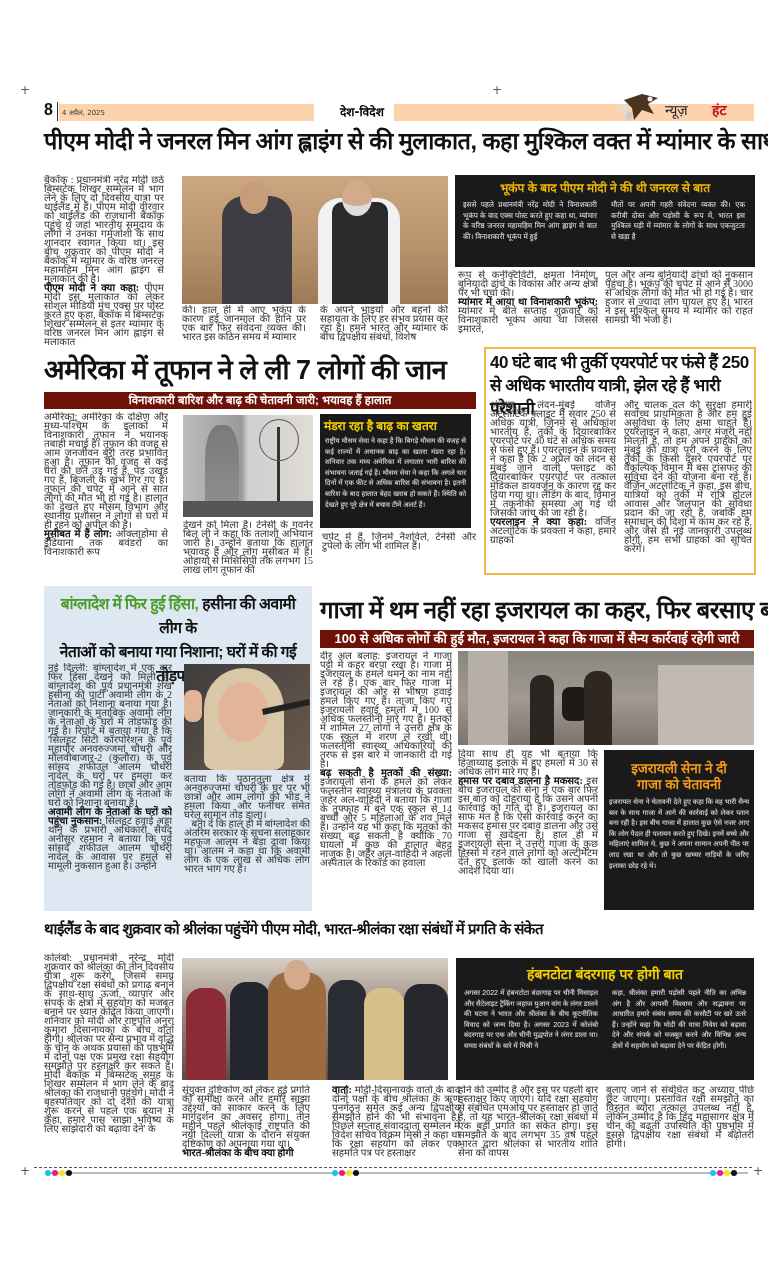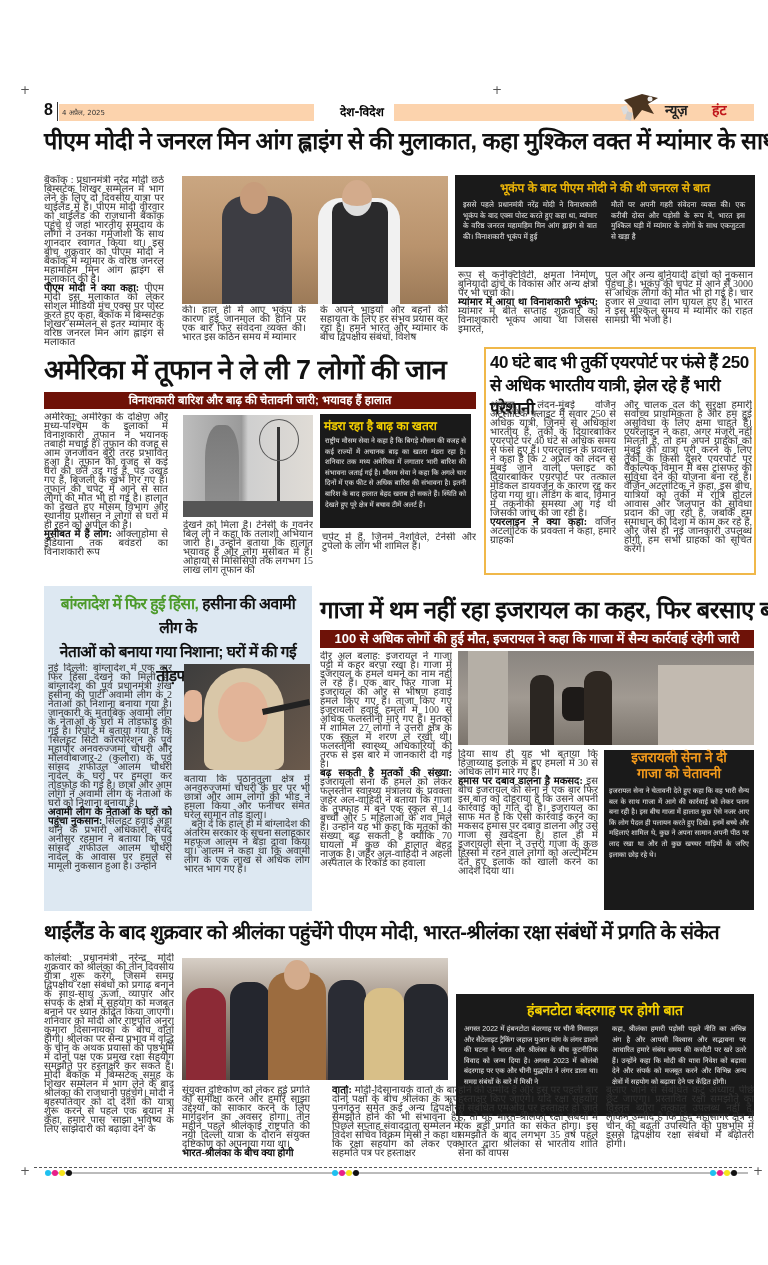--- a/index.html
+++ b/index.html
@@ -7,21 +7,21 @@
 body{position:relative;font-family:"DejaVu Sans",sans-serif;color:#222}
 .abs{position:absolute}
 .reg{position:absolute;color:#555;font-size:12px;line-height:12px}
 .hdrbar{position:absolute;left:44px;top:104px;width:710px;height:17px}
 .hdrbar .band{position:absolute;top:0;height:17px;background:#fcd3ad}
 .pgno{position:absolute;left:44px;top:101px;font-weight:bold;font-size:16px;color:#111;font-family:"Liberation Sans",sans-serif}
 .pgdiv{position:absolute;left:57px;top:102px;width:1px;height:19px;background:#333}
 .date{position:absolute;left:62px;top:108px;font-size:7px;color:#333}
 .sec{position:absolute;left:340px;top:103px;font-size:12px;font-weight:bold;color:#000000}
 .logo{position:absolute;left:612px;top:92px;width:145px;height:30px}
-.logo .t1{position:absolute;left:53px;top:8px;font-weight:bold;font-size:14px;color:#222}
+.logo .t1{position:absolute;left:53px;top:8px;font-weight:normal;font-size:14px;color:#222}
 .logo .t2{position:absolute;left:100px;top:8px;font-weight:bold;font-size:14px;color:#c0161b}
 .h1{position:absolute;font-family:"Liberation Sans",sans-serif;font-weight:bold;color:#111;white-space:nowrap;letter-spacing:-0.5px}
 .col{position:absolute;font-family:Liberation Serif, serif;font-size:10px;line-height:9px;color:#333;text-align:justify;overflow:hidden}
 .col b{color:#111}
 .photo{position:absolute;overflow:hidden}
 .darkbox{position:absolute;background:#1a1a1a;color:#eee}
 .darkbox .bt{font-family:"Liberation Sans",sans-serif;font-weight:bold;text-align:center;white-space:nowrap}
 .darkbox .bb{font-size:7px;line-height:10.6px;text-align:justify;padding:0 8px}
 .strip{position:absolute;background:#6e1208;color:#fff;font-family:"Liberation Sans",sans-serif;font-weight:bold;text-align:center;white-space:nowrap}
 .dash{position:absolute;height:0;border-top:1px dashed #555}
@@ -116,38 +116,38 @@
 <div class="col" style="left:320px;top:651px;width:132px;height:262px"><span>दीर अल बलाह: इजरायल ने गाजा पट्टी में कहर बरपा रखा है। गाजा में इजरायल के हमले थमने का नाम नहीं ले रहे हैं। एक बार फिर गाजा में इजरायल की ओर से भीषण हवाई हमले किए गए हैं। ताजा किए गए इजरायली हवाई हमलों में 100 से अधिक फलस्तीनी मारे गए हैं। मृतकों में शामिल 27 लोगों ने उत्तरी क्षेत्र के एक स्कूल में शरण ले रखी थी। फलस्तीनी स्वास्थ्य अधिकारियों की तरफ से इस बारे में जानकारी दी गई है।</span><br><b>बढ़ सकती है मृतकों की संख्या:</b><span> इजरायली सेना के हमले को लेकर फलस्तीन स्वास्थ्य मंत्रालय के प्रवक्ता जहेर अल-वाहिदी ने बताया कि गाजा के तुफ्फाह में बने एक स्कूल से 14 बच्चों और 5 महिलाओं के शव मिले हैं। उन्होंने यह भी कहा कि मृतकों की संख्या बढ़ सकती है क्योंकि 70 घायलों में कुछ की हालात बेहद नाजुक है। जहेर अल-वाहिदी ने अहली अस्पताल के रिकॉर्ड का हवाला</span></div>
 <div class="photo" style="left:458px;top:651px;width:296px;height:94px;background:linear-gradient(180deg,#8a8580 0%,#a19a92 50%,#7b746c 100%)">
   <div class="abs" style="left:10px;top:0;width:40px;height:94px;background:#b5afa6"></div>
   <div class="abs" style="left:72px;top:24px;width:24px;height:70px;background:#2b2622;border-radius:10px 10px 0 0"></div>
   <div class="abs" style="left:104px;top:36px;width:26px;height:34px;background:#1d1a18;border-radius:8px"></div>
   <div class="abs" style="left:126px;top:20px;width:28px;height:74px;background:#2f2822;border-radius:12px 12px 0 0"></div>
   <div class="abs" style="left:200px;top:14px;width:96px;height:80px;background:#c2bab0"></div>
 </div>
 <div class="col" style="left:458px;top:749px;width:140px;height:164px"><span>दिया साथ ही यह भी बताया कि हिजाय्याह इलाके में हुए हमलों में 30 से अधिक लोग मारे गए हैं।</span><br><b>हमास पर दबाव डालना है मकसद:</b><span> इस बीच इजरायल की सेना ने एक बार फिर इस बात को दोहराया है कि उसने अपनी कार्रवाई को गति दी है। इजरायल का साफ मत है कि ऐसी कार्रवाई करने का मकसद हमास पर दबाव डालना और उसे गाजा से खदेड़ना है। हाल ही में इजरायली सेना ने उत्तरी गाजा के कुछ हिस्सों में रहने वाले लोगों को अल्टीमेटम देते हुए इलाके को खाली करने का आदेश दिया था।</span></div>
 <div class="darkbox" style="left:604px;top:750px;width:150px;height:160px">
-  <div class="bt" style="font-size:13.5px;line-height:16px;color:#f39a1c;padding-top:0"><span>इजरायली सेना ने दी</span><br><span>गाजा को चेतावनी</span></div>
+  <div class="bt" style="font-size:13.5px;line-height:16px;color:#f39a1c;padding-top:11px"><span>इजरायली सेना ने दी</span><br><span>गाजा को चेतावनी</span></div>
   <div class="bb" style="font-family:'Liberation Sans',sans-serif;font-size:7px;padding:4px 5px">इजरायल सेना ने चेतावनी देते हुए कहा कि वह भारी सैन्य बल के साथ गाजा में आगे की कार्रवाई को लेकर प्लान बना रही है। इस बीच गाजा में हालात कुछ ऐसे नजर आए कि लोग पैदल ही पलायन करते हुए दिखे। इनमें बच्चे और महिलाएं शामिल थे, कुछ ने अपना सामान अपनी पीठ पर लाद रखा था और तो कुछ खच्चर गाड़ियों के जरिए इलाका छोड़ रहे थे।</div>
 </div>
 
-<div class="h1" style="left:44px;top:918px;font-size:20px;width:712px">थाईलैंड के बाद शुक्रवार को श्रीलंका पहुंचेंगे पीएम मोदी, भारत-श्रीलंका रक्षा संबंधों में प्रगति के संकेत</div>
+<div class="h1" style="left:44px;top:918px;font-size:15px;width:712px">थाईलैंड के बाद शुक्रवार को श्रीलंका पहुंचेंगे पीएम मोदी, भारत-श्रीलंका रक्षा संबंधों में प्रगति के संकेत</div>
 <div class="col" style="left:44px;top:953px;width:130px;height:210px">कोलंबो: प्रधानमंत्री नरेन्द्र मोदी शुक्रवार को श्रीलंका की तीन दिवसीय यात्रा शुरू करेंगे, जिसमें समग्र द्विपक्षीय रक्षा संबंधों को प्रगाढ़ बनाने के साथ-साथ ऊर्जा, व्यापार और संपर्क के क्षेत्रों में सहयोग को मजबूत बनाने पर ध्यान केंद्रित किया जाएगा। शनिवार को मोदी और राष्ट्रपति अनुरा कुमारा दिसानायका के बीच वार्ता होगी। श्रीलंका पर सैन्य प्रभाव में वृद्धि के चीन के अथक प्रयासों की पृष्ठभूमि में दोनों पक्ष एक प्रमुख रक्षा सहयोग समझौते पर हस्ताक्षर कर सकते हैं। मोदी बैंकॉक में बिम्सटेक समूह के शिखर सम्मेलन में भाग लेने के बाद श्रीलंका की राजधानी पहुंचेंगे। मोदी ने बृहस्पतिवार को दो देशों की यात्रा शुरू करने से पहले एक बयान में कहा, हमारे पास 'साझा भविष्य के लिए साझेदारी को बढ़ावा देने' के</div>
 <div class="photo" style="left:182px;top:958px;width:266px;height:122px;background:linear-gradient(180deg,#d7cfc6 0%,#9e8f82 40%,#5a4a44 100%)">
   <div class="abs" style="left:4px;top:30px;width:40px;height:92px;background:#8c2a36;border-radius:16px 16px 0 0"></div>
   <div class="abs" style="left:48px;top:24px;width:40px;height:98px;background:#24262e;border-radius:16px 16px 0 0"></div>
   <div class="abs" style="left:86px;top:14px;width:58px;height:108px;background:#9c6c3f;border-radius:20px 20px 0 0"></div>
   <div class="abs" style="left:102px;top:2px;width:26px;height:30px;background:#d3ab8c;border-radius:50%"></div>
   <div class="abs" style="left:146px;top:22px;width:38px;height:100px;background:#2a2c34;border-radius:16px 16px 0 0"></div>
   <div class="abs" style="left:182px;top:30px;width:40px;height:92px;background:#d8bf88;border-radius:16px 16px 0 0"></div>
   <div class="abs" style="left:222px;top:26px;width:44px;height:96px;background:#26282e;border-radius:16px 16px 0 0"></div>
 </div>
 <div class="col" style="left:182px;top:1085px;width:128px;height:80px"><span>संयुक्त दृष्टिकोण को लेकर हुई प्रगति की समीक्षा करने और हमारे साझा उद्देश्यों को साकार करने के लिए मार्गदर्शन का अवसर होगा। तीन महीने पहले श्रीलंकाई राष्ट्रपति की नयी दिल्ली यात्रा के दौरान संयुक्त दृष्टिकोण को अपनाया गया था।</span><br><b>भारत-श्रीलंका के बीच क्या होगी</b></div>
 <div class="col" style="left:332px;top:1085px;width:128px;height:80px"><b>वार्ता:</b><span> मोदी-दिसानायके वार्ता के बाद दोनों पक्षों के बीच श्रीलंका के ऋण पुनर्गठन समेत कई अन्य द्विपक्षीय समझौते होने की भी संभावना है। पिछले सप्ताह संवाददाता सम्मेलन में विदेश सचिव विक्रम मिस्री ने कहा था कि रक्षा सहयोग को लेकर एक सहमति पत्र पर हस्ताक्षर</span></div>
-<div class="darkbox" style="left:456px;top:994px;width:298px;height:122px">
+<div class="darkbox" style="left:456px;top:958px;width:298px;height:122px">
   <div class="bt" style="font-size:14px;color:#f5d000;padding-top:6px">हंबनटोटा बंदरगाह पर होगी बात</div>
   <div class="bb abs" style="left:0;top:30px;width:150px;font-family:'Liberation Sans',sans-serif;font-size:7px">अगस्त 2022 में हंबनटोटा बंदरगाह पर चीनी मिसाइल और सैटेलाइट ट्रैकिंग जहाज युआन वांग के लंगर डालने की घटना ने भारत और श्रीलंका के बीच कूटनीतिक विवाद को जन्म दिया है। अगस्त 2023 में कोलंबो बंदरगाह पर एक और चीनी युद्धपोत ने लंगर डाला था। समग्र संबंधों के बारे में मिस्री ने</div>
   <div class="bb abs" style="left:148px;top:30px;width:150px;font-family:'Liberation Sans',sans-serif;font-size:7px">कहा, श्रीलंका हमारी पड़ोसी पहले नीति का अभिन्न अंग है और आपसी विश्वास और सद्भावना पर आधारित हमारे संबंध समय की कसौटी पर खरे उतरे हैं। उन्होंने कहा कि मोदी की यात्रा निवेश को बढ़ावा देने और संपर्क को मजबूत करने और विभिन्न अन्य क्षेत्रों में सहयोग को बढ़ावा देने पर केंद्रित होगी।</div>
 </div>
 <div class="col" style="left:458px;top:1085px;width:140px;height:80px">होने की उम्मीद है और इस पर पहली बार हस्ताक्षर किए जाएंगे। यदि रक्षा सहयोग से संबंधित एमओयू पर हस्ताक्षर हो जाते हैं, तो यह भारत-श्रीलंका रक्षा संबंधों में एक बड़ी प्रगति का संकेत होगा। इस समझौते के बाद लगभग 35 वर्ष पहले भारत द्वारा श्रीलंका से भारतीय शांति सेना को वापस</div>
 <div class="col" style="left:606px;top:1085px;width:148px;height:80px">बुलाए जाने से संबंधित कटु अध्याय पीछे छूट जाएगा। प्रस्तावित रक्षा समझौते का विस्तृत ब्यौरा तत्काल उपलब्ध नहीं है, लेकिन उम्मीद है कि हिंद महासागर क्षेत्र में चीन की बढ़ती उपस्थिति की पृष्ठभूमि में इससे द्विपक्षीय रक्षा संबंधों में बढ़ोतरी होगी।</div>
 
 <div class="dash" style="left:34px;top:1167px;width:718px"></div>
 <div class="grey" style="left:48px;top:1172px;width:700px"></div>
 <div class="dots" style="left:45px;top:1170px">

